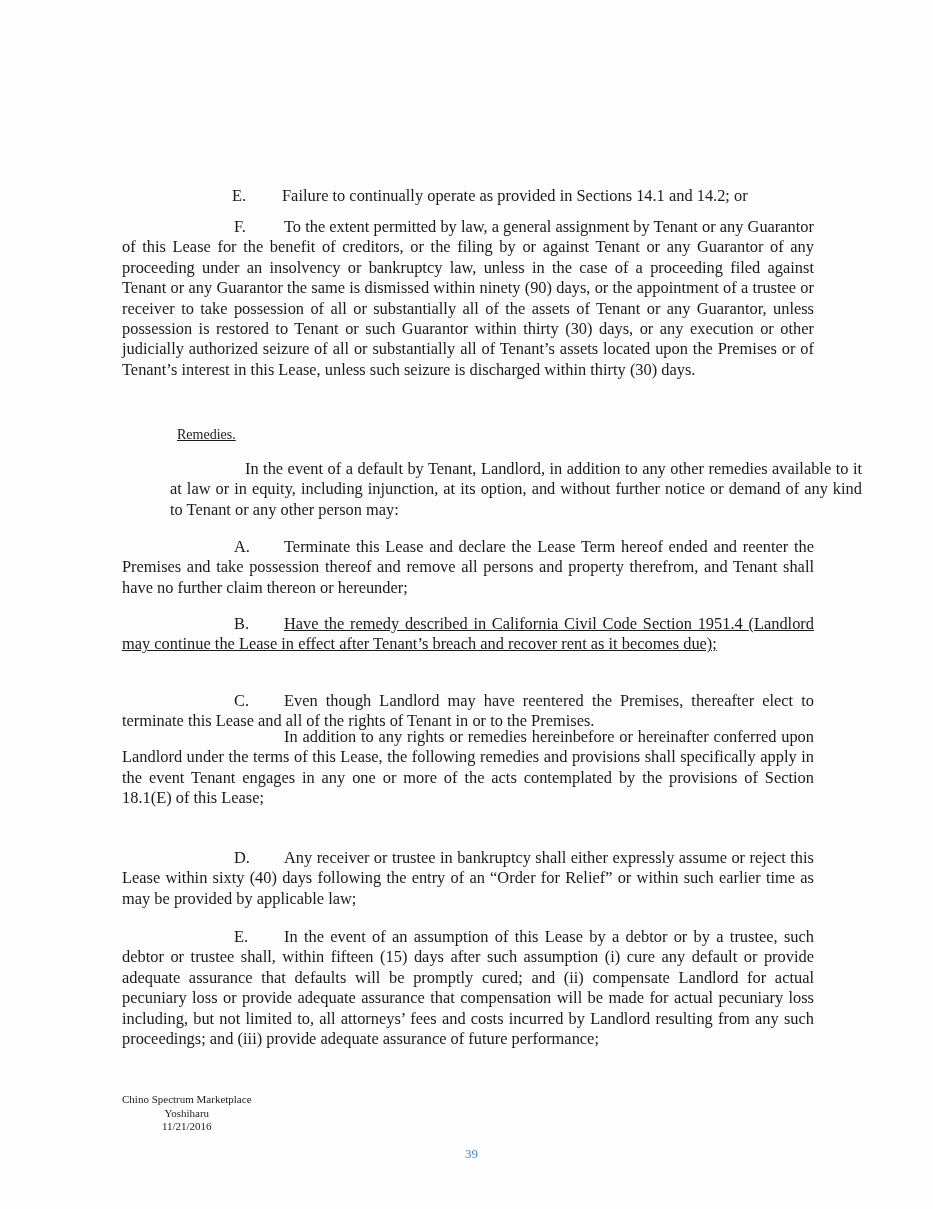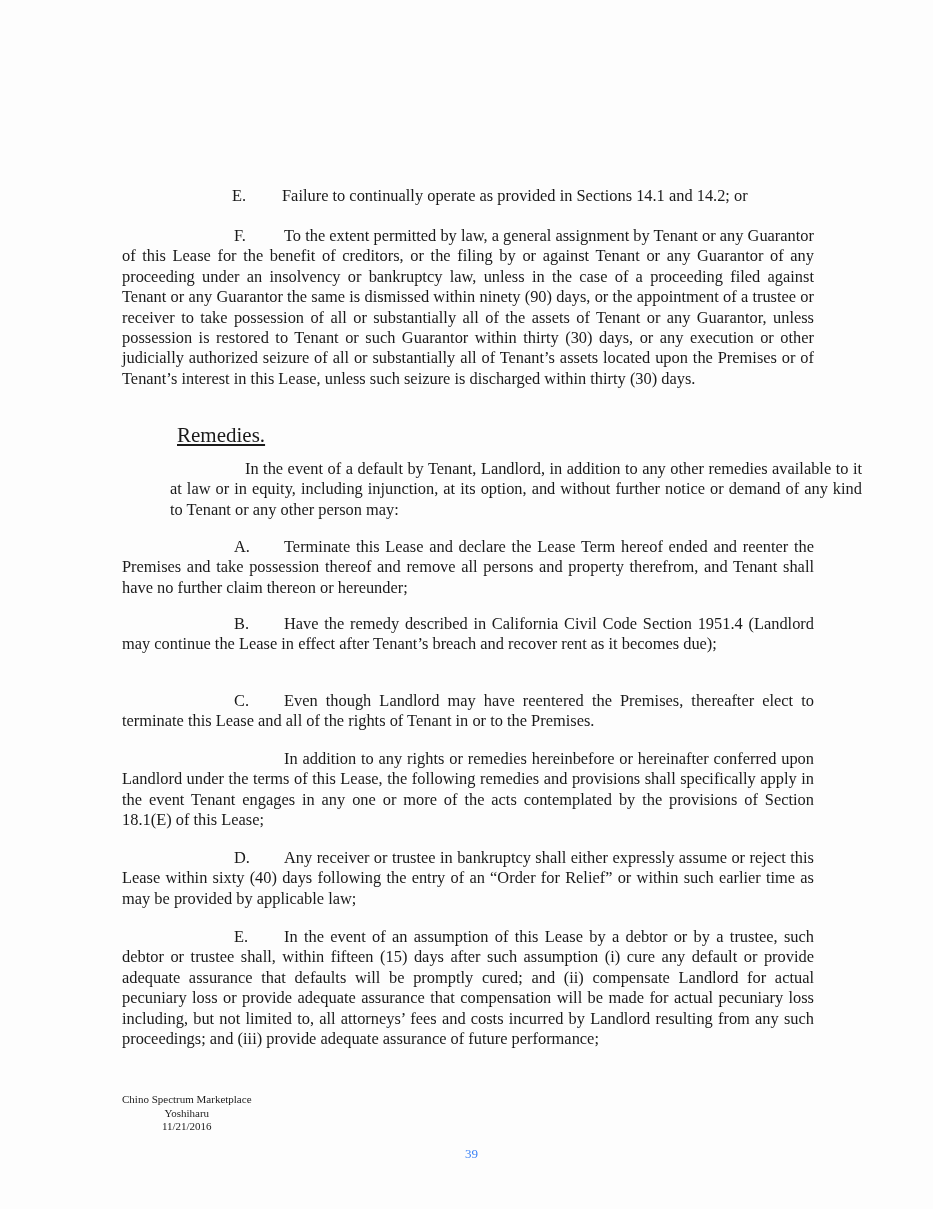--- a/index.html
+++ b/index.html
@@ -51,21 +51,21 @@
     .single-line {
       position: absolute;
       font-size: 16.4px;
       line-height: 20px;
       white-space: nowrap;
     }
     .heading {
       position: absolute;
       left: 177px;
       top: 425px;
-      font-size: 21px;
+      font-size: 14px;
       line-height: 20px;
       text-decoration: underline;
     }
     .footer {
       position: absolute;
       left: 122px;
       top: 1093px;
       font-size: 11px;
       line-height: 13.5px;
       color: #222;
@@ -81,43 +81,43 @@
   </style>
 </head>
 <body>
 
 <div class="page">
 
   <div class="single-line" style="left:232px; top:186px;">
     <span class="item-label">E.</span><span>Failure to continually operate as provided in Sections 14.1 and 14.2; or</span>
   </div>
 
-  <div class="text" style="top:226px;font-family:Liberation Serif, serif;">
+  <div class="text" style="top:217px;font-family:Liberation Serif, serif;">
     <p><span class="indent-item"></span><span class="item-label">F.</span><span>To the extent permitted by law, a general assignment by Tenant or any Guarantor of this Lease for the benefit of creditors, or the filing by or against Tenant or any Guarantor of any proceeding under an insolvency or bankruptcy law, unless in the case of a proceeding filed against Tenant or any Guarantor the same is dismissed within ninety (90) days, or the appointment of a trustee or receiver to take possession of all or substantially all of the assets of Tenant or any Guarantor, unless possession is restored to Tenant or such Guarantor within thirty (30) days, or any execution or other judicially authorized seizure of all or substantially all of Tenant’s assets located upon the Premises or of Tenant’s interest in this Lease, unless such seizure is discharged within thirty (30) days.</span></p>
   </div>
 
   <div class="heading">Remedies.</div>
 
   <div class="text" style="top:459px;margin-left:48px;">
     <p><span class="indent-para"></span><span>In the event of a default by Tenant, Landlord, in addition to any other remedies available to it at law or in equity, including injunction, at its option, and without further notice or demand of any kind to Tenant or any other person may:</span></p>
   </div>
 
   <div class="text" style="top:537px;">
     <p><span class="indent-item"></span><span class="item-label">A.</span><span>Terminate this Lease and declare the Lease Term hereof ended and reenter the Premises and take possession thereof and remove all persons and property therefrom, and Tenant shall have no further claim thereon or hereunder;</span></p>
   </div>
 
-  <div class="text" style="top:614px;">
+  <div class="text" style="top:614px;text-decoration:underline;">
     <p><span class="indent-item"></span><span class="item-label">B.</span><span>Have the remedy described in California Civil Code Section 1951.4 (Landlord may continue the Lease in effect after Tenant’s breach and recover rent as it becomes due);</span></p>
   </div>
 
   <div class="text" style="top:691px;font-family:Liberation Serif, serif;">
     <p><span class="indent-item"></span><span class="item-label">C.</span><span>Even though Landlord may have reentered the Premises, thereafter elect to terminate this Lease and all of the rights of Tenant in or to the Premises.</span></p>
   </div>
 
-  <div class="text" style="top:749px;">
+  <div class="text" style="top:727px;">
     <p><span class="indent-deep"></span><span>In addition to any rights or remedies hereinbefore or hereinafter conferred upon Landlord under the terms of this Lease, the following remedies and provisions shall specifically apply in the event Tenant engages in any one or more of the acts contemplated by the provisions of Section 18.1(E) of this Lease;</span></p>
   </div>
 
   <div class="text" style="top:848px;">
     <p><span class="indent-item"></span><span class="item-label">D.</span><span>Any receiver or trustee in bankruptcy shall either expressly assume or reject this Lease within sixty (40) days following the entry of an “Order for Relief” or within such earlier time as may be provided by applicable law;</span></p>
   </div>
 
   <div class="text" style="top:927px;">
     <p><span class="indent-item"></span><span class="item-label">E.</span><span>In the event of an assumption of this Lease by a debtor or by a trustee, such debtor or trustee shall, within fifteen (15) days after such assumption (i) cure any default or provide adequate assurance that defaults will be promptly cured; and (ii) compensate Landlord for actual pecuniary loss or provide adequate assurance that compensation will be made for actual pecuniary loss including, but not limited to, all attorneys’ fees and costs incurred by Landlord resulting from any such proceedings; and (iii) provide adequate assurance of future performance;</span></p>
   </div>

